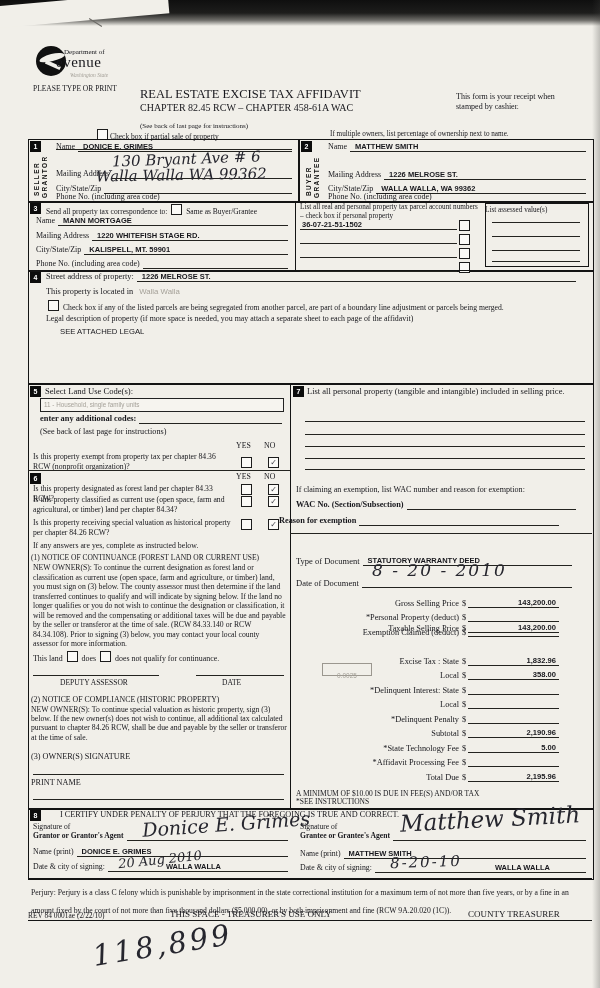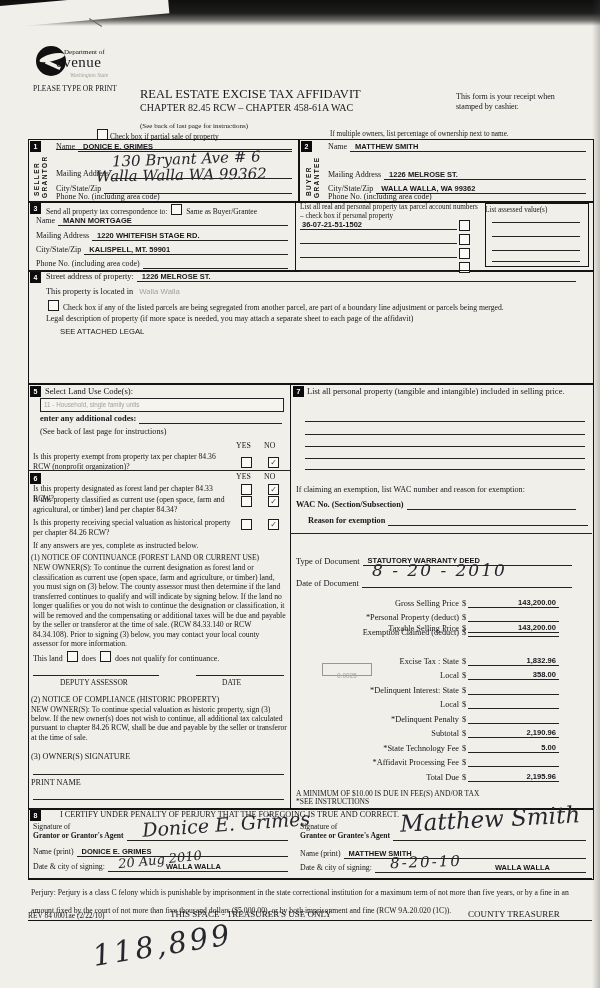--- a/index.html
+++ b/index.html
@@ -234,21 +234,21 @@
   <div class="line" style="left:305px;top:421px;width:280px"></div>
   <div class="line" style="left:305px;top:434px;width:280px"></div>
   <div class="line" style="left:305px;top:446px;width:280px"></div>
   <div class="line" style="left:305px;top:458px;width:280px"></div>
   <div class="line" style="left:305px;top:469px;width:280px"></div>
   <div class="abs ser b" style="left:296px;top:485px;font-size:8.1px">If claiming an exemption, list WAC number and reason for exemption:</div>
   <div class="frow" style="left:296px;top:500px;width:280px;font-size:8.3px;font-weight:bold">
     <span class="lab">WAC No. (Section/Subsection)</span>
     <span class="ul"></span>
   </div>
-  <div class="frow" style="left:308px;top:516px;width:280px;font-size:8.3px;font-weight:bold">
+  <div class="frow" style="left:279px;top:516px;width:280px;font-size:8.3px;font-weight:bold">
     <span class="lab">Reason for exemption</span>
     <span class="ul"></span>
   </div>
   <div class="line" style="left:290px;top:533px;width:302px"></div>
 
   <div class="frow" style="left:296px;top:556px;width:276px;font-size:8.5px">
     <span class="lab">Type of Document</span>
     <span class="ul">STATUTORY WARRANTY DEED</span>
   </div>
   <div class="frow" style="left:296px;top:578px;width:276px;font-size:8.5px">

